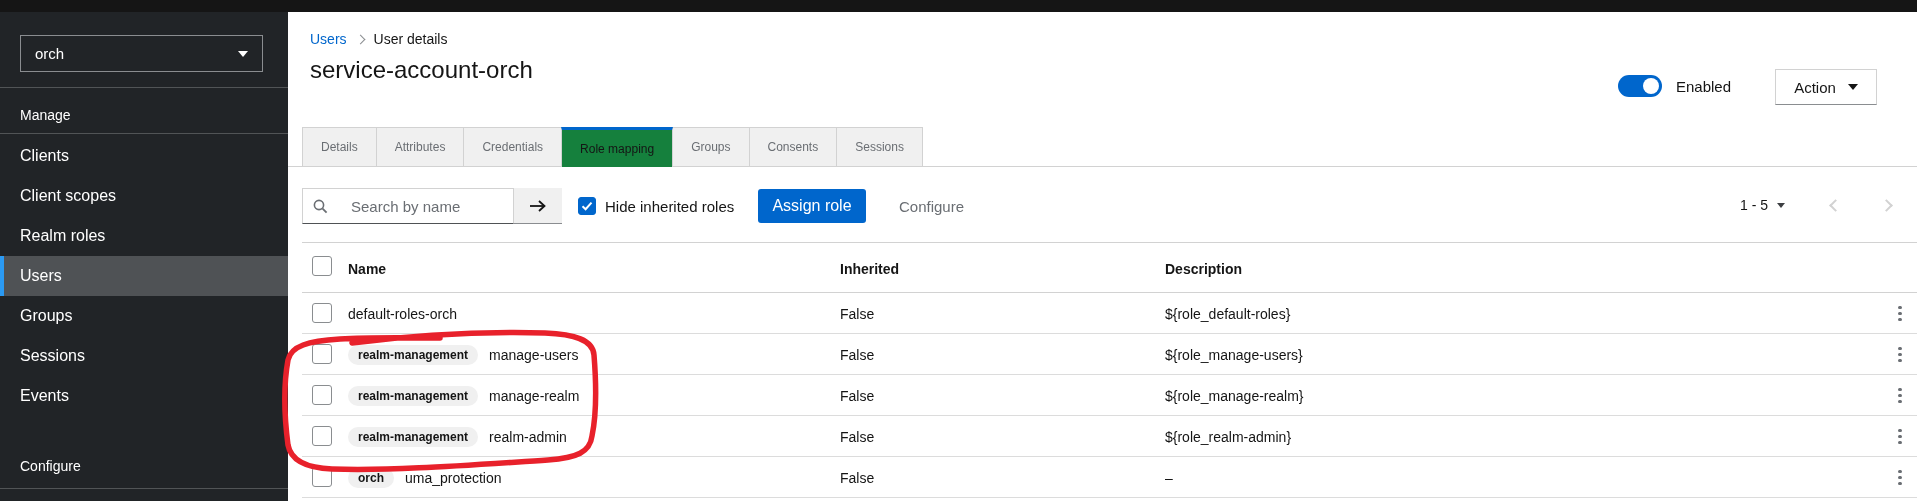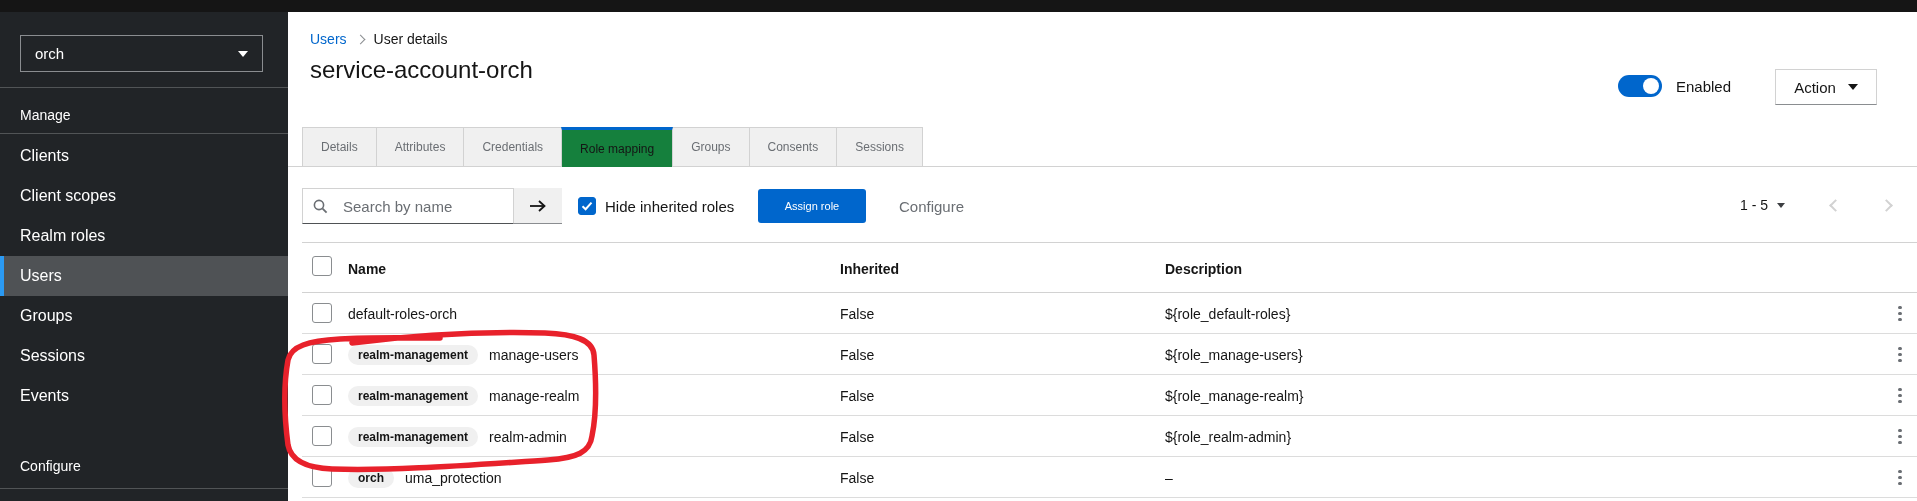--- a/index.html
+++ b/index.html
@@ -41,28 +41,28 @@
   .tabs { position:absolute; left:0; top:115px; width:1629px; height:40px; border-bottom:1px solid #d2d2d2; display:flex; align-items:stretch; padding-left:14px; }
   .tab { display:flex; align-items:center; padding:0 18px; background:#f0f0f0; color:#6a6e73; font-size:12px; border:1px solid #d2d2d2; border-bottom:none; border-right:none; cursor:pointer; }
   .tab:last-child { border-right:1px solid #d2d2d2; }
   .tab.active { background:#15803d; color:#151515; border-top:3px solid #0066cc; margin-bottom:-1px; border-right:1px solid #d2d2d2; }
   .tab.active + .tab { border-left:none; }
 
   
   .toolbar { position:absolute; left:0; top:155px; width:1629px; height:75px; }
   .search-wrap { position:absolute; left:14px; top:21px; width:212px; height:36px; border:1px solid #d2d2d2; border-bottom:1px solid #4f5255; background:#fff; }
   .search-icon { position:absolute; left:9px; top:9px; }
-  .search-input { position:absolute; left:8px; top:0; width:100%; height:100%; border:none; outline:none; padding-left:32px; font-size:15px; font-family:"Liberation Sans",sans-serif; color:#ec4899; background:transparent; }
+  .search-input { position:absolute; left:16px; top:0; width:100%; height:100%; border:none; outline:none; padding-left:32px; font-size:15px; font-family:"Liberation Sans",sans-serif; color:#ec4899; background:transparent; }
   .search-input::placeholder { color:#6a6e73; }
   .search-go { position:absolute; left:226px; top:21px; width:48px; height:36px; background:#f0f0f0; border:none; border-bottom:1px solid #8a8d90; font-size:18px; color:#151515; cursor:pointer; display:flex; align-items:center; justify-content:center; }
   .cb { width:18px; height:18px; border-radius:3px; border:1px solid #8a8d90; background:#fff; display:inline-flex; align-items:center; justify-content:center; cursor:pointer; }
   .cb.checked { background:#0066cc; border-color:#0066cc; }
   .toolbar .cb { position:absolute; left:290px; top:30px; }
   .cb-label { position:absolute; left:317px; top:31px; font-size:15px; color:#151515; }
-  .assign-btn { position:absolute; left:470px; top:22px; width:108px; height:34px; background:#0066cc; color:#fff; font-size:11px; border:none; border-radius:3px; cursor:pointer; font-family:"Liberation Sans",sans-serif; }
+  .assign-btn { position:absolute; left:470px; top:22px; width:108px; height:34px; background:#0066cc; color:#fff; font-size:16px; border:none; border-radius:3px; cursor:pointer; font-family:"Liberation Sans",sans-serif; }
   .unassign-btn { position:absolute; left:611px; top:31px; font-size:15px; color:#6a6e73; background:none; border:none; font-family:"Liberation Sans",sans-serif; }
   .pagination { position:absolute; left:1452px; top:30px; display:flex; align-items:center; font-size:14px; color:#151515; }
   .pg-range-wrap { display:flex; align-items:center; gap:9px; cursor:pointer; }
   .pg-caret { width:0; height:0; border-left:4px solid transparent; border-right:4px solid transparent; border-top:5px solid #3c3f42; }
   .pg-chev { width:9px; height:9px; border-right:2px solid #d2d2d2; border-bottom:2px solid #d2d2d2; display:inline-block; }
   .pg-prev { transform:rotate(135deg); margin-left:46px; }
   .pg-next { transform:rotate(-45deg); margin-left:42px; }
 
   
   .roles-table { position:absolute; left:14px; top:230px; width:1615px; border-top:1px solid #d2d2d2; }

